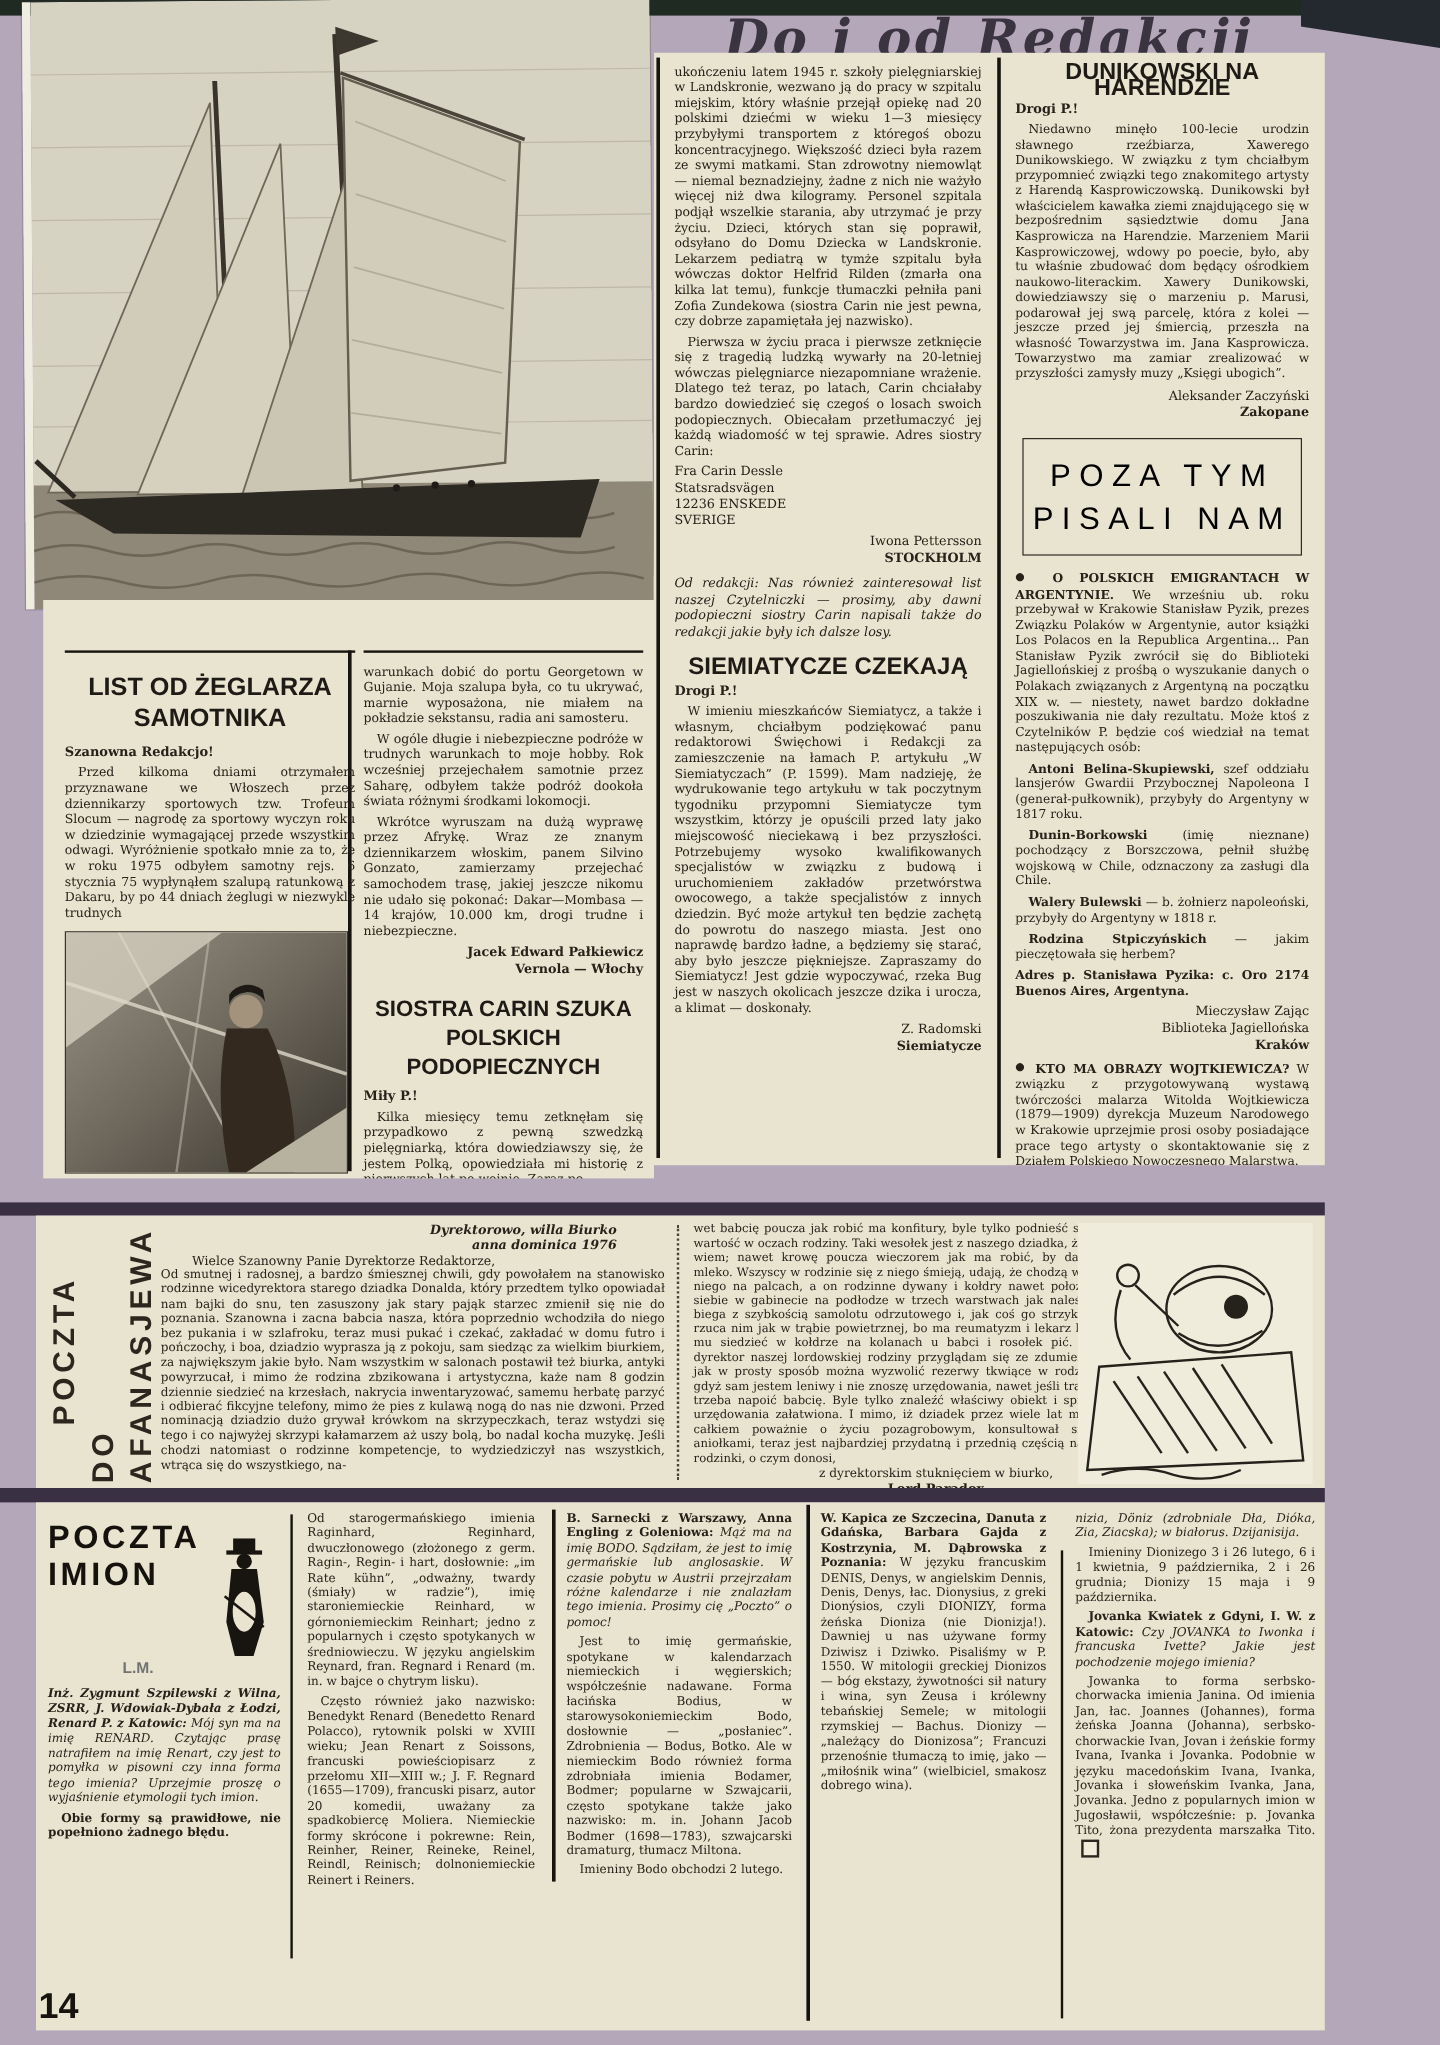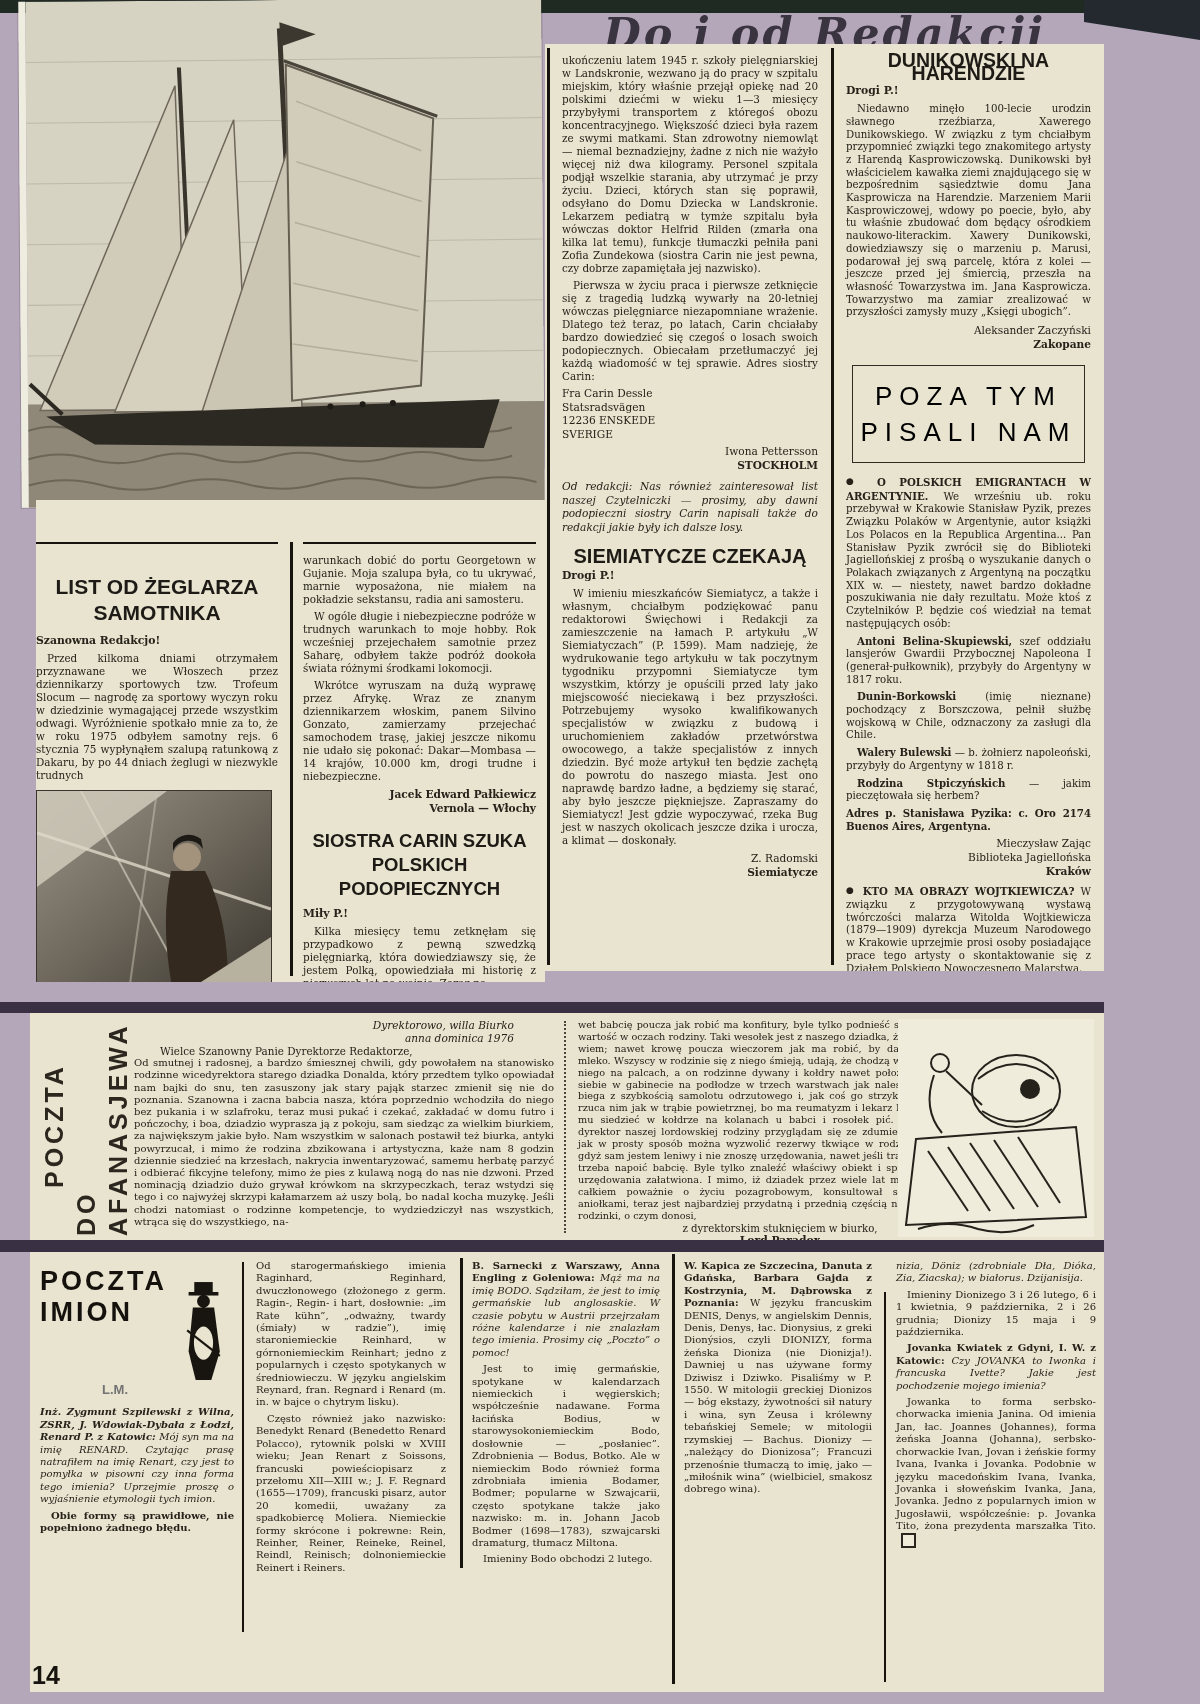--- a/index.html
+++ b/index.html
@@ -40,39 +40,39 @@
   .addr{font-size:10.6px;line-height:13.5px;}
   .ednote{font-style:italic;font-size:10.6px;line-height:13.6px;margin-top:8px;}
   .h-siem{font-size:20px;margin-top:16px;}
   .h-dunik{font-size:19.5px;margin:4px 0 6px 0;}
   #poza-box{border:1.5px solid #2e2a24;margin:14px 6px 12px 6px;padding:12px 4px;
     text-align:center;font-family:"Liberation Sans","DejaVu Sans",sans-serif;
     font-weight:400;font-size:26px;line-height:36px;letter-spacing:7px;color:#000000;}
   .bullet{font-size:9px;vertical-align:2px;}
   
   #left-paper{left:36px;top:500px;width:509px;height:482px;overflow:hidden;}
-  #left-paper .lcol{position:absolute;left:0;top:42px;width:242px;border-top:2.5px solid #17140f;padding-top:26px;}
+  #left-paper .lcol{position:absolute;left:18px;top:42px;width:242px;border-top:2.5px solid #17140f;padding-top:12px;}
   #left-paper .mcol{position:absolute;left:267px;top:42px;width:233px;border-top:2.5px solid #17140f;padding-top:10px;}
   .h-zeglarz{font-size:21px;line-height:26px;margin:4px 0 8px 0;}
   .h-carin{font-size:18.5px;line-height:24px;margin:14px 0 4px 0;}
   #sailor{margin-top:8px;width:234px;height:200px;border:1px solid #3a352c;}
   #sailor svg{display:block;width:100%;height:100%;}
   
   #bar-top{left:0;top:1002px;width:1104px;height:11px;background:#3a3044;}
   #bar-bottom{left:0;top:1240px;width:1104px;height:12px;background:#3a3044;}
   #afan-paper{left:30px;top:1013px;width:1074px;height:227px;overflow:hidden;}
   #afan-vertical{position:absolute;left:10px;top:2px;height:221px;display:flex;gap:3px;}
   #afan-vertical span{writing-mode:vertical-rl;transform:rotate(180deg);
     font-family:"Liberation Sans","DejaVu Sans",sans-serif;font-weight:bold;
     font-size:25px;letter-spacing:4px;color:#2b261e;height:221px;}
   .v-center{text-align:center;}
   .v-bottom{text-align:left;}
   #afan-content{position:absolute;left:104px;top:6px;width:962px;height:218px;}
   #afan-left{position:absolute;left:0;top:0;width:420px;font-size:10px;line-height:12.2px;text-align:justify;}
-  #afan-dateline{font-style:italic;font-weight:normal;text-align:right;font-size:10.6px;line-height:13px;padding-right:40px;}
+  #afan-dateline{font-style:italic;font-weight:bold;text-align:right;font-size:10.6px;line-height:13px;padding-right:40px;}
   #afan-salut{text-indent:26px;font-size:10.4px;}
   #afan-divider{position:absolute;left:430px;top:2px;height:212px;border-left:2px dotted #4a443a;}
   #afan-right{position:absolute;left:444px;top:0;width:344px;font-size:9.7px;line-height:11.9px;text-align:justify;}
   #afan-closing{text-align:center;padding-left:60px;margin-top:2px;font-size:10.2px;}
   #afan-sig{text-align:center;padding-left:60px;font-weight:bold;font-size:10.8px;}
   #desk-illo{position:absolute;right:2px;top:0;width:196px;height:218px;}
   #desk-illo svg{display:block;width:100%;height:100%;}
   
   #bottom-paper{left:30px;top:1252px;width:1074px;height:440px;overflow:hidden;}
   .bcol{position:absolute;top:8px;font-size:10px;line-height:12.4px;text-align:justify;}
@@ -87,21 +87,21 @@
   #brule4{left:854px;top:40px;width:2px;height:390px;}
   #imion-logo{display:flex;align-items:flex-start;gap:6px;margin-bottom:8px;}
   #imion-title{font-family:"Liberation Sans","DejaVu Sans",sans-serif;font-weight:bold;
     font-size:27px;line-height:31px;letter-spacing:3px;color:#15120d;padding-top:6px;}
   #imion-initials{font-family:"Liberation Sans","DejaVu Sans",sans-serif;font-weight:bold;
     font-size:13px;color:#737373;margin:-26px 0 10px 62px;}
   #imion-figure{width:86px;height:142px;}
   #imion-figure svg{display:block;width:100%;height:100%;}
   #page-number{position:absolute;left:2px;bottom:2px;
     font-family:"Liberation Sans","DejaVu Sans",sans-serif;font-weight:bold;
-    font-size:25px;color:#17140f;}
+    font-size:30px;color:#17140f;}
   .endbox{display:inline-block;width:11px;height:11px;border:2px solid #2b2620;
     background:#f0ecd9;vertical-align:-1px;margin-left:5px;}
 </style>
 </head>
 <body>
 
 <div class="abs" id="top-bar"></div>
 <div class="abs" id="corner-shade"></div>
 
 <div class="abs" id="masthead">Do i od Redakcji</div>

